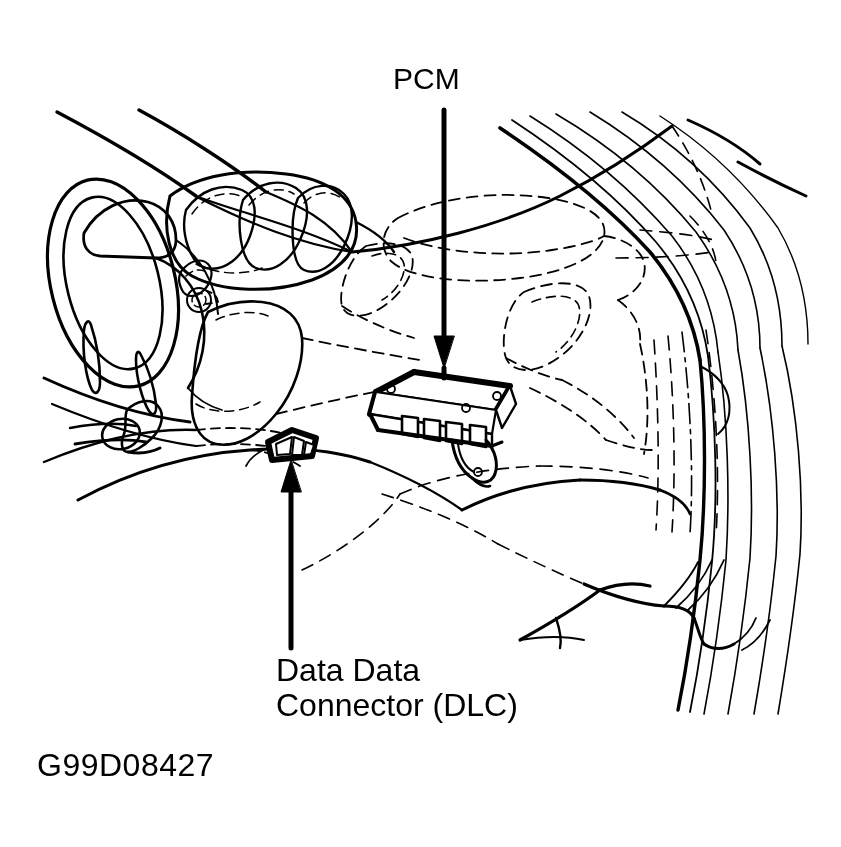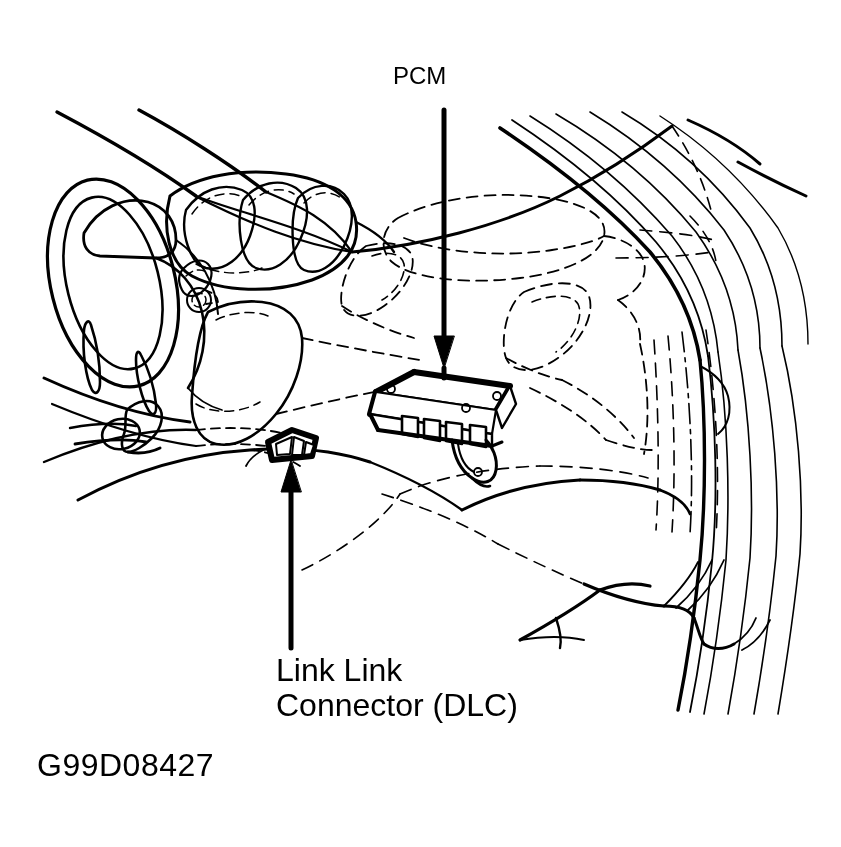--- a/index.html
+++ b/index.html
@@ -28,21 +28,21 @@
     color: #000000;
     font-family: "Liberation Sans", sans-serif;
     font-weight: 400;
     white-space: pre;
     line-height: 1.08;
     letter-spacing: 0px;
   }
   #label-pcm {
     left: 393px;
     top: 63px;
-    font-size: 24px;
+    font-size: 30px;
   }
   #label-dlc {
     left: 276px;
     top: 653px;
     font-size: 32px;
   }
   #label-figure-id {
     left: 37px;
     top: 748px;
     font-size: 32px;
@@ -293,17 +293,17 @@
       <g>
         <line x1="291" y1="648" x2="291" y2="478" stroke="#000000" stroke-width="5"></line>
         <polygon points="291,460 281,492 301,492" fill="#000000" stroke="#000000" stroke-width="1"></polygon>
       </g>
 
     </g>
   </svg>
 
   <div class="label" id="label-pcm">PCM</div>
 
-  <div class="label" id="label-dlc"><span>Link Link</span><br><span>Connector (DLC)</span></div>
+  <div class="label" id="label-dlc"><span>Data Data</span><br><span>Connector (DLC)</span></div>
 
   <div class="label" id="label-figure-id">G99D08427</div>
 
 </div>
 
 </body></html>

